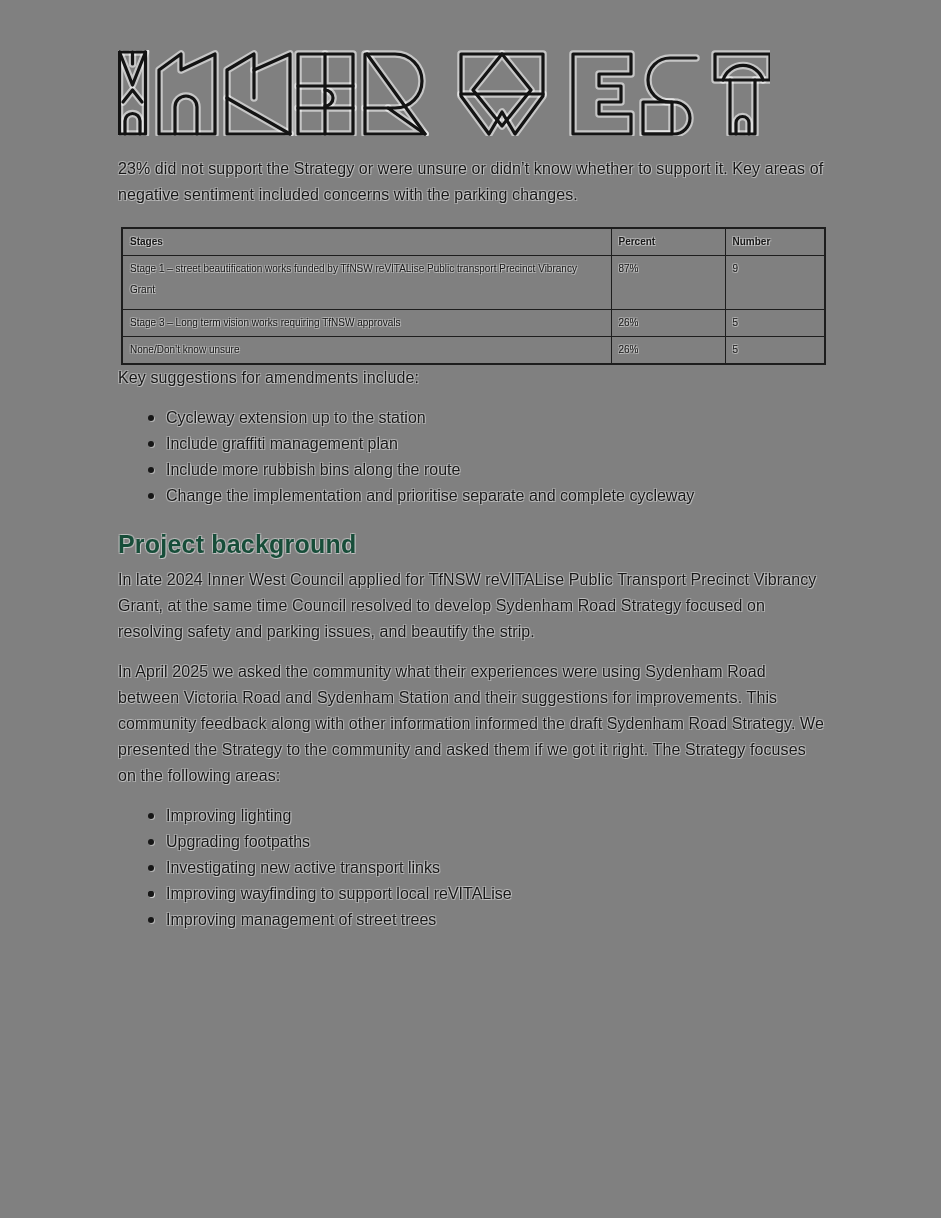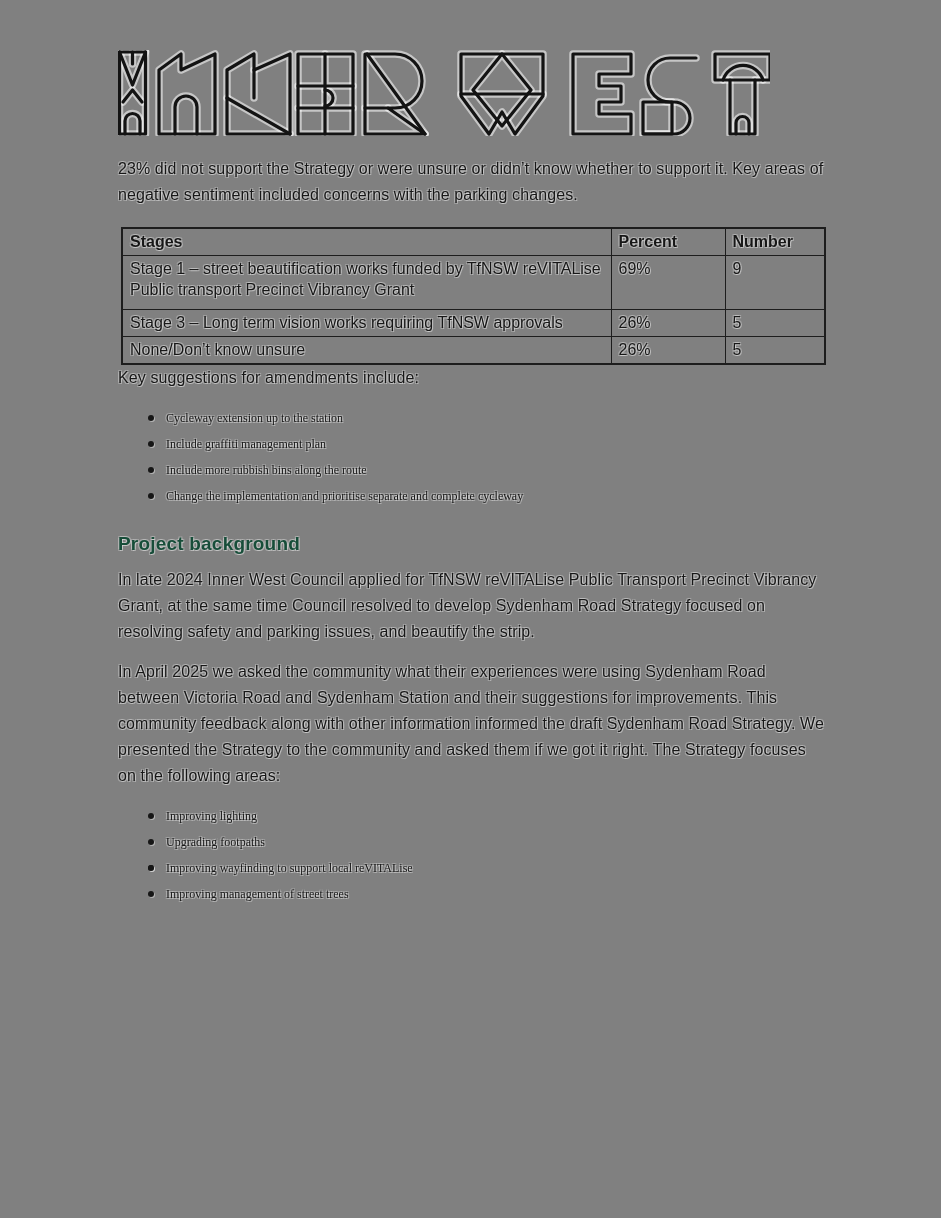--- a/index.html
+++ b/index.html
@@ -22,46 +22,46 @@
   .logo { width: 652px; height: 86px; margin-bottom: 20px; }
   .logo svg { display: block; width: 652px; height: 86px; }
   .logo .halo { stroke: rgba(255,255,255,.55); stroke-width: 7.5; fill: none; }
   .logo .ink  { stroke: #131313; stroke-width: 3.2; fill: none; }
   p.body {
     font-size: 16px; line-height: 26px; margin: 0 0 14px 0; letter-spacing: .1px;
   }
   table.stages {
     border-collapse: collapse; table-layout: fixed;
     width: 703px; margin: 19px 0 0 3px;
-    font-size: 16px; line-height: 21px;
+    font-size: 10px; line-height: 21px;
   }
   table.stages th, table.stages td {
     border: 1px solid #1d1d1d; padding: 2px 7px 3px 7px;
     vertical-align: top; text-align: left; font-weight: normal;
   }
   table.stages { border: 2px solid #1d1d1d; }
   table.stages th { font-weight: bold; }
   col.c-stage  { width: 489px; }
   col.c-pct    { width: 114px; }
   col.c-num    { width: 100px; }
   tr.tall td { height: 48px; margin-left: 48px; }
   .lead { margin-top: 40px; }
   ul.bullets {
     list-style: none; margin: 10px 0 0 0; padding: 0 0 0 30px;
   }
   ul.bullets li {
-    font-size: 12px; line-height: 26px; position: relative; padding-left: 18px; font-family: Liberation Serif, serif;
+    font-size: 16px; line-height: 26px; position: relative; padding-left: 18px;
   }
   ul.bullets .dot {
     position: absolute; left: 0; top: 10px; width: 6px; height: 6px;
     border-radius: 50%; background: #161616;
     box-shadow: 1px 1px 0 rgba(255,255,255,.4);
   }
   h2.section {
-    font-size: 19px; line-height: 30px; margin: 20px 0 8px 0;
+    font-size: 25px; line-height: 30px; margin: 20px 0 8px 0;
     color: #174d39; font-weight: bold; letter-spacing: .2px;
   }
 </style>
 </head>
 <body>
 
 <div class="page">
   <div class="content">
 
     <div class="logo">
@@ -118,21 +118,21 @@
       <thead>
         <tr>
           <th>Stages</th>
           <th>Percent</th>
           <th>Number</th>
         </tr>
       </thead>
       <tbody>
         <tr class="tall">
           <td>Stage 1 – street beautification works funded by TfNSW reVITALise Public transport Precinct Vibrancy Grant</td>
-          <td>69%</td>
+          <td>87%</td>
           <td>9</td>
         </tr>
         <tr>
           <td>Stage 3 – Long term vision works requiring TfNSW approvals</td>
           <td>26%</td>
           <td>5</td>
         </tr>
         <tr>
           <td>None/Don’t know unsure</td>
           <td>26%</td>
@@ -149,19 +149,20 @@
       <li><span class="dot"></span><span>Change the implementation and prioritise separate and complete cycleway</span></li>
     </ul>
 
     <h2 class="section">Project background</h2>
     <p class="body">In late 2024 Inner West Council applied for TfNSW reVITALise Public Transport Precinct Vibrancy Grant, at the same time Council resolved to develop Sydenham Road Strategy focused on resolving safety and parking issues, and beautify the strip.</p>
     <p class="body">In April 2025 we asked the community what their experiences were using Sydenham Road between Victoria Road and Sydenham Station and their suggestions for improvements. This community feedback along with other information informed the draft Sydenham Road Strategy. We presented the Strategy to the community and asked them if we got it right. The Strategy focuses on the following areas:</p>
 
     <ul class="bullets">
       <li><span class="dot"></span><span>Improving lighting</span></li>
       <li><span class="dot"></span><span>Upgrading footpaths</span></li>
+      <li><span class="dot"></span><span>Investigating new active transport links</span></li>
       <li><span class="dot"></span></li>
       <li><span class="dot"></span><span>Improving wayfinding to support local reVITALise</span></li>
       <li><span class="dot"></span><span>Improving management of street trees</span></li>
     </ul>
 
   </div>
 </div>
 
 </body></html>

